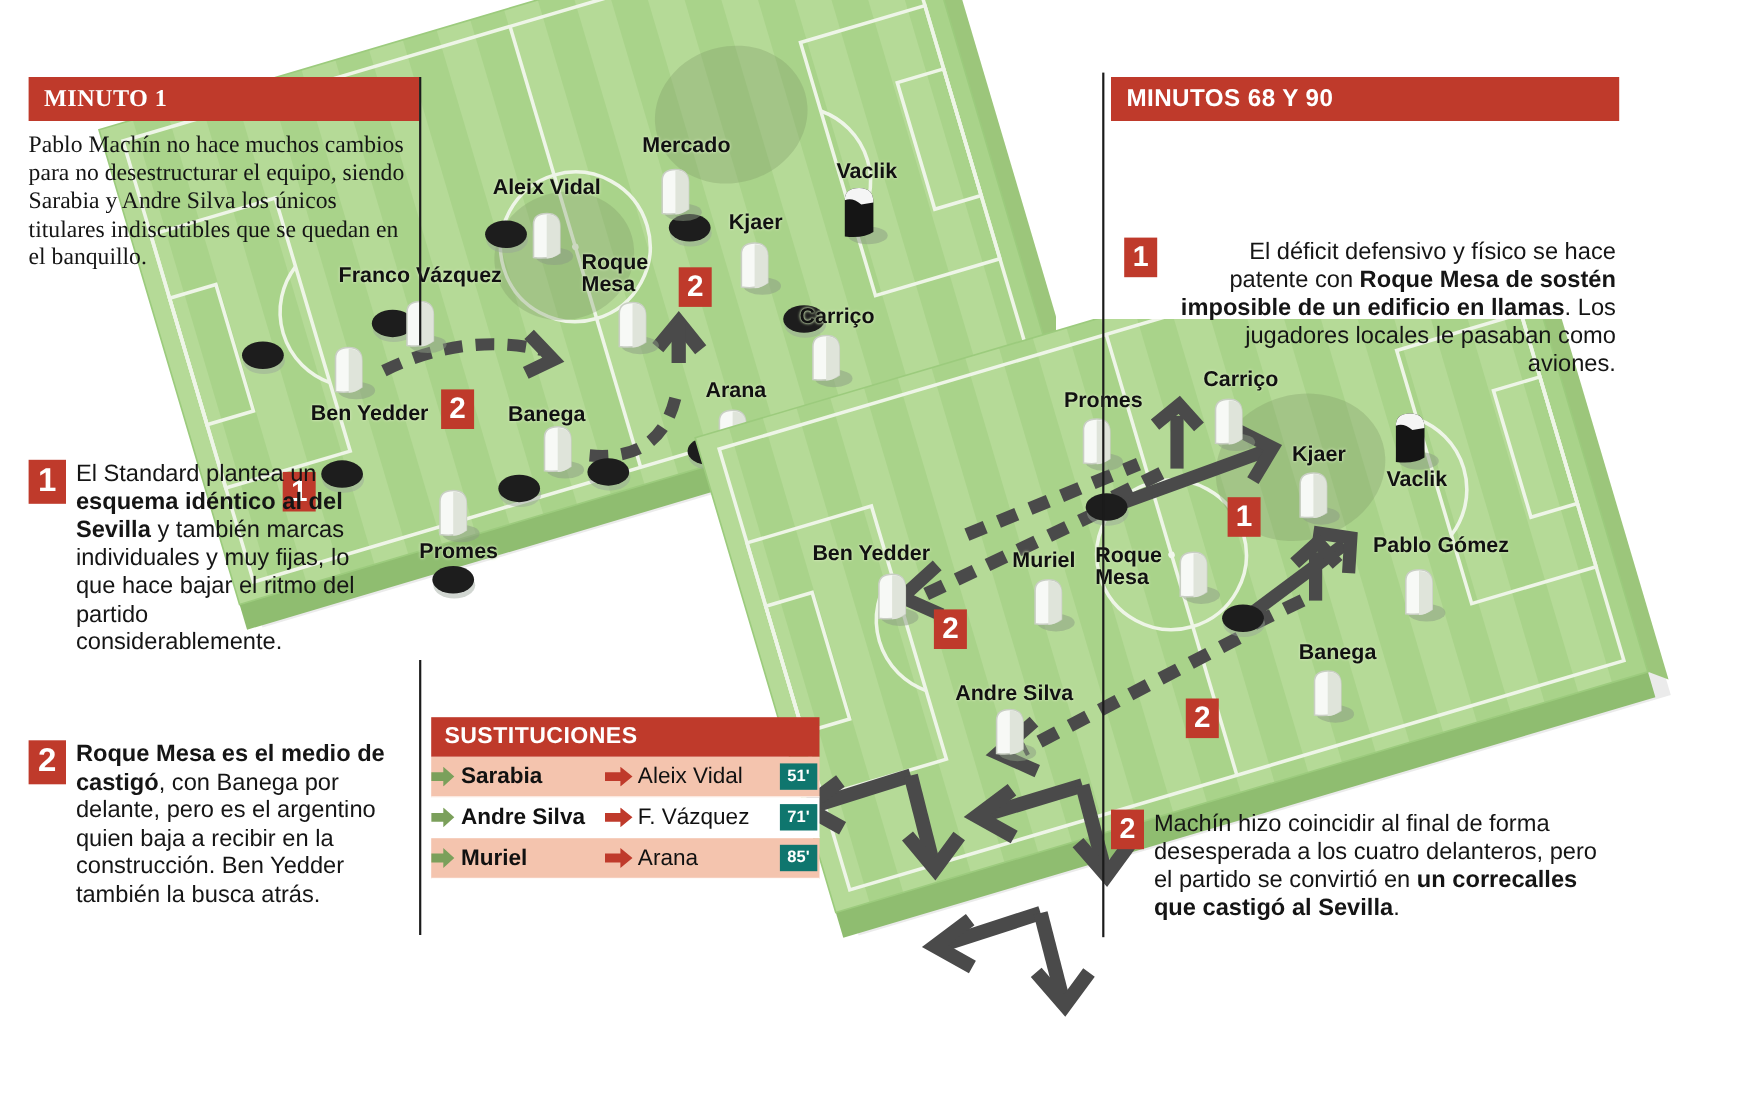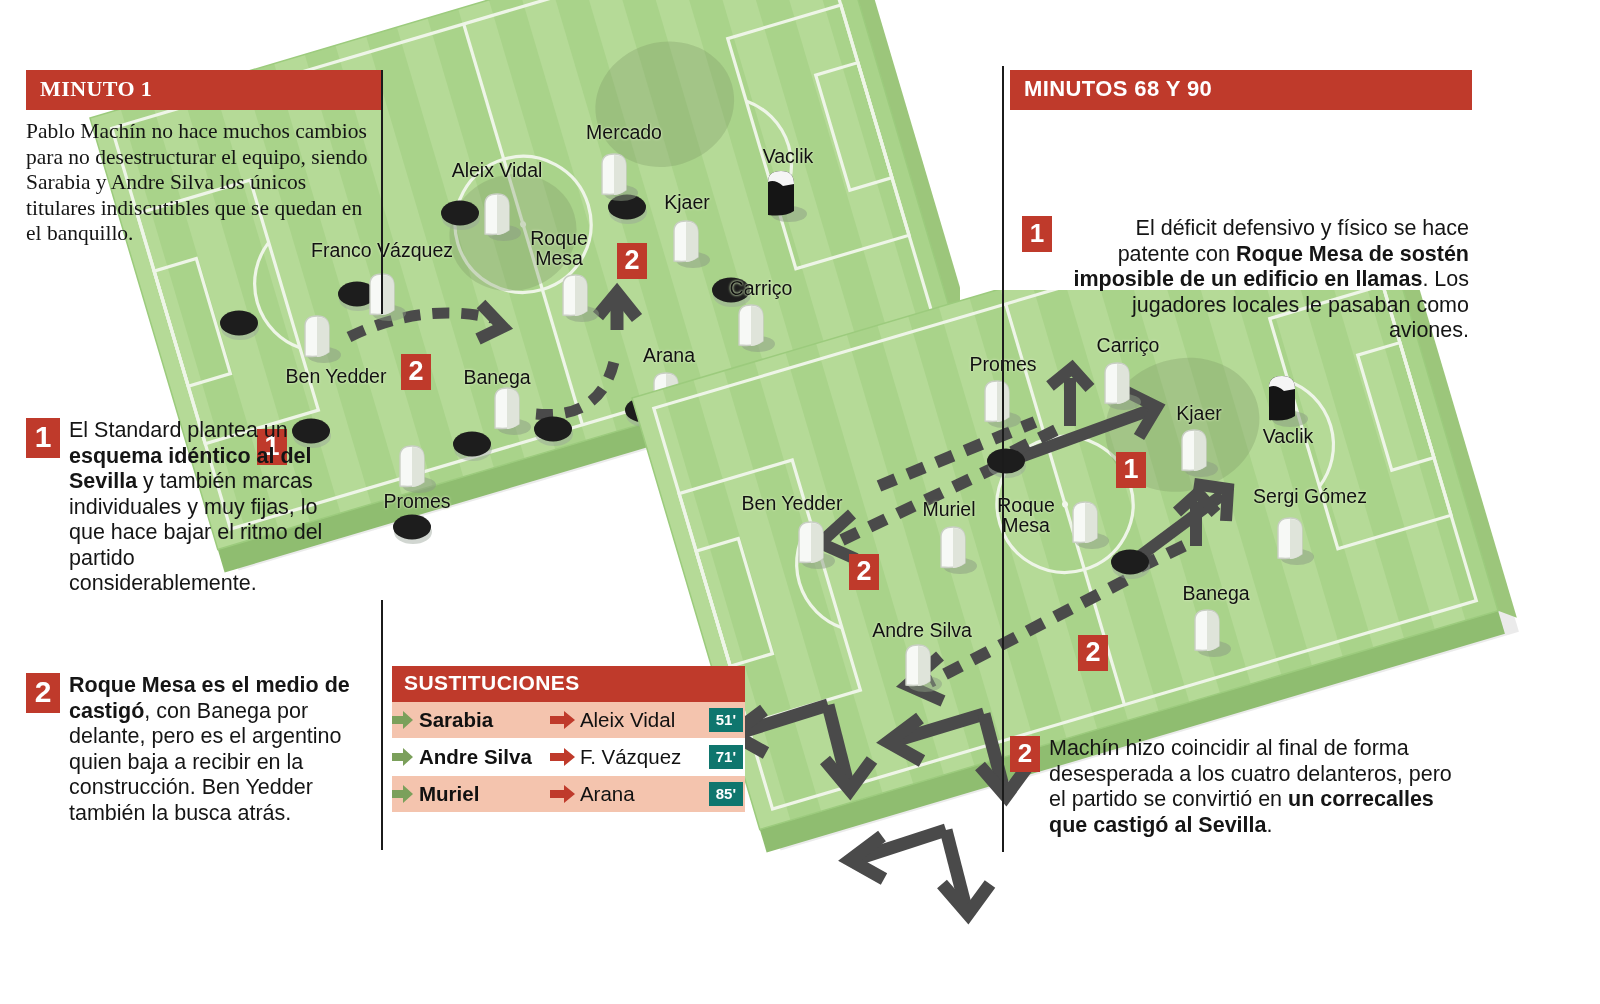--- a/index.html
+++ b/index.html
@@ -24,43 +24,43 @@
   
   .note{display:flex;align-items:flex-start;gap:9px;}
   .numbox{
     background:#bf3a2b;color:#fff;font-weight:bold;font-size:30px;line-height:1;
     width:34px;height:40px;display:flex;align-items:center;justify-content:center;
     flex:0 0 34px;box-sizing:border-box;padding-bottom:2px;
   }
   .numbox.sm{width:30px;height:36px;font-size:26px;flex:0 0 30px;}
 
   
-  #subs-table{position:absolute;left:392px;top:666px;width:353px;}
+  #subs-table{position:absolute;left:392px;top:652px;width:353px;}
   #subs-table .redbar{font-size:21px;padding:5px 12px 7px 12px;}
   .subrow{
     display:flex;align-items:center;height:36px;font-size:20.5px;
     border-bottom:1px solid #ffffff;
   }
   .subrow.odd{background:#f4c4ae;}
   .subrow.even{background:#ffffff;}
   .sub-in{width:22px;height:36px;display:flex;align-items:center;justify-content:center;}
   .sub-out{width:30px;height:36px;display:flex;align-items:center;justify-content:center;}
   .sub-name-in{flex:1;font-weight:bold;padding-left:5px;}
   .sub-name-out{flex:1;padding-left:2px;}
   .sub-min{
     background:#0f766e;color:#fff;font-weight:bold;font-size:15px;
     padding:3px 7px 4px 7px;margin-right:2px;
   }
 
   
   .pitch-wrap{position:absolute;}
   .pitch{position:absolute;left:0;top:0;}
   .plabel{
-    position:absolute;font-weight:normal;font-size:19.5px;color:#111;
-    white-space:pre;line-height:1.02;text-align:center;transform:translate(-50%,-50%);
+    position:absolute;font-weight:bold;font-size:19.5px;color:#111;
+    white-space:pre;line-height:1.02;text-align:left;transform:translate(-50%,-50%);
     text-shadow:0 0 2px #cfe6b6,0 0 3px #cfe6b6;pointer-events:none;
   }
   .pnum{
     position:absolute;background:#bf3a2b;color:#fff;font-weight:bold;
     font-size:27px;line-height:1;width:30px;height:36px;
     display:flex;align-items:center;justify-content:center;
     transform:translate(-50%,-50%);padding-bottom:2px;box-sizing:border-box;
   }
   .right-flow{font-size:21.5px;line-height:1.19;text-align:right;}
 </style>
@@ -416,21 +416,21 @@
     </svg>
 
     <div class="plabel" style="left:548px;top:56px;">Carriço</div>
     <div class="plabel" style="left:423px;top:75px;">Promes</div>
     <div class="plabel" style="left:619px;top:124px;">Kjaer</div>
     <div class="plabel" style="left:708px;top:147px;">Vaclik</div>
     <div class="plabel" style="left:212px;top:214px;">Ben Yedder</div>
     <div class="plabel" style="left:369px;top:220px;">Muriel</div>
     <div class="plabel" style="left:446px;top:226px;">Roque
 Mesa</div>
-    <div class="plabel" style="left:730px;top:207px;">Sergi Gómez</div>
+    <div class="plabel" style="left:730px;top:207px;">Pablo Gómez</div>
     <div class="plabel" style="left:342px;top:341px;">Andre Silva</div>
     <div class="plabel" style="left:636px;top:304px;">Banega</div>
 
     <div class="pnum" style="left:551px;top:180px;">1</div>
     <div class="pnum" style="left:284px;top:282px;">2</div>
     <div class="pnum" style="left:513px;top:363px;">2</div>
   </div>
 
   <div style="position:absolute;left:26px;top:70px;width:355px;font-family:Liberation Serif, serif;">
     <div class="redbar">MINUTO 1</div>

